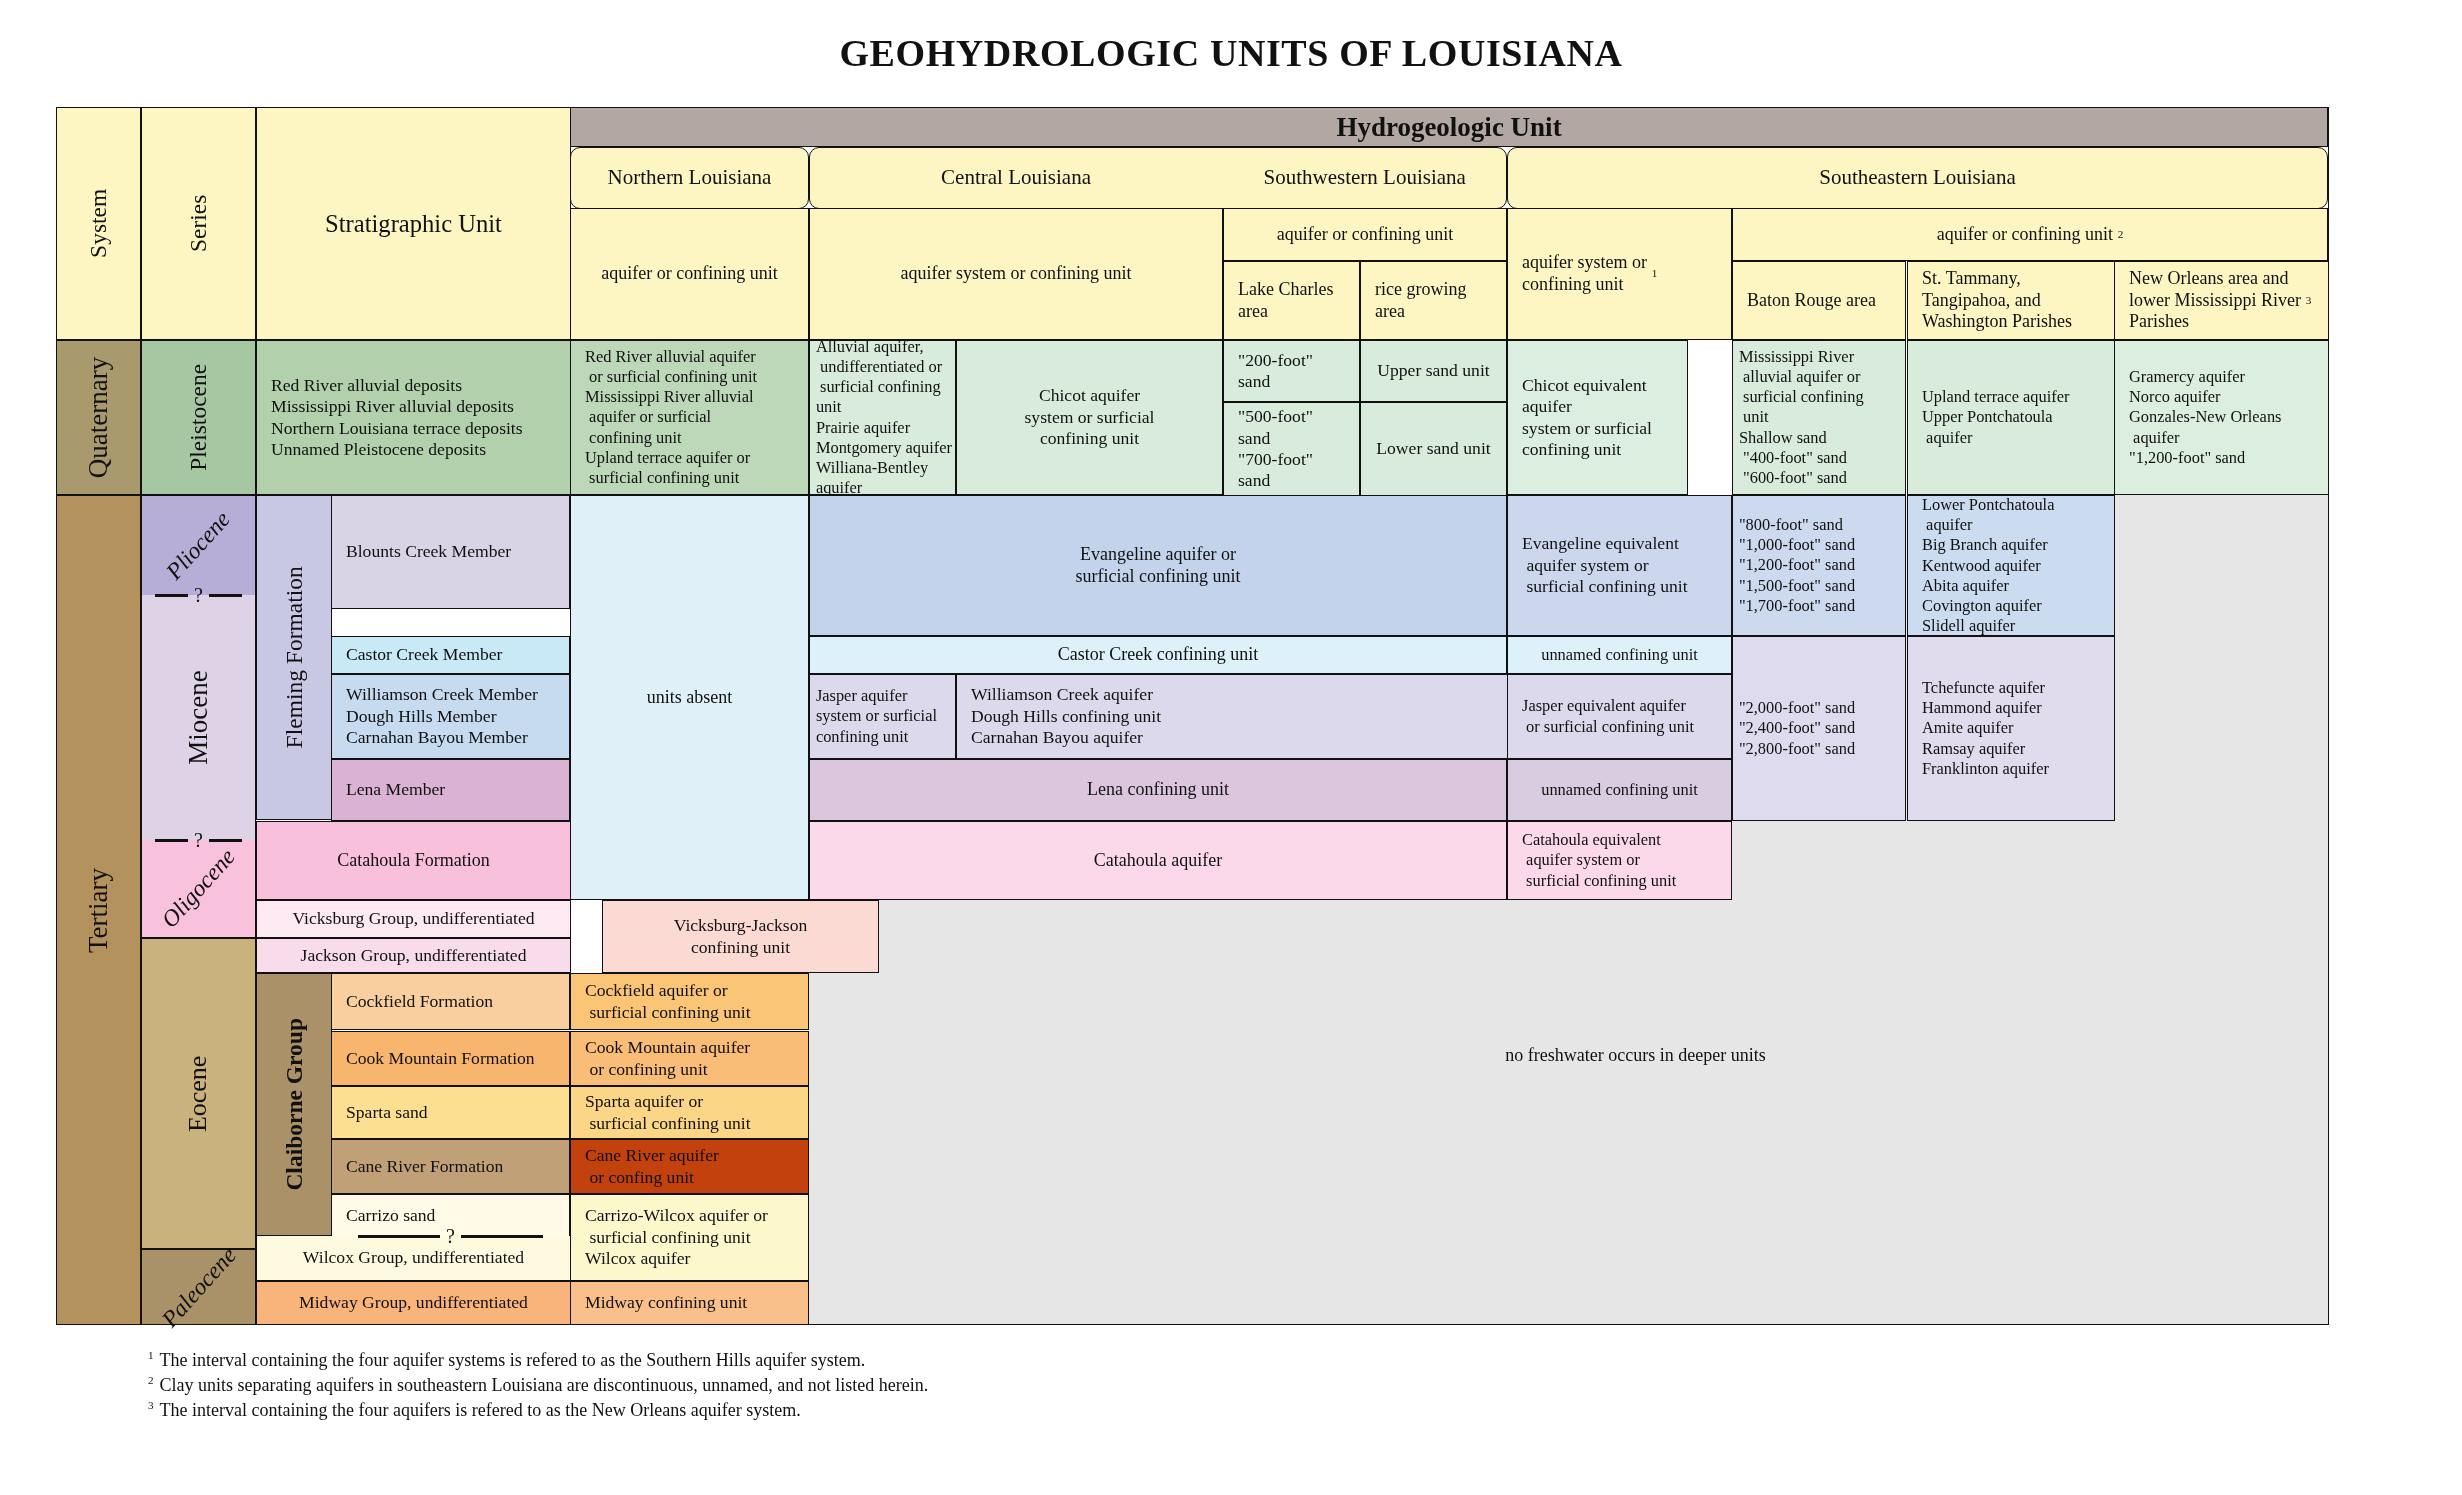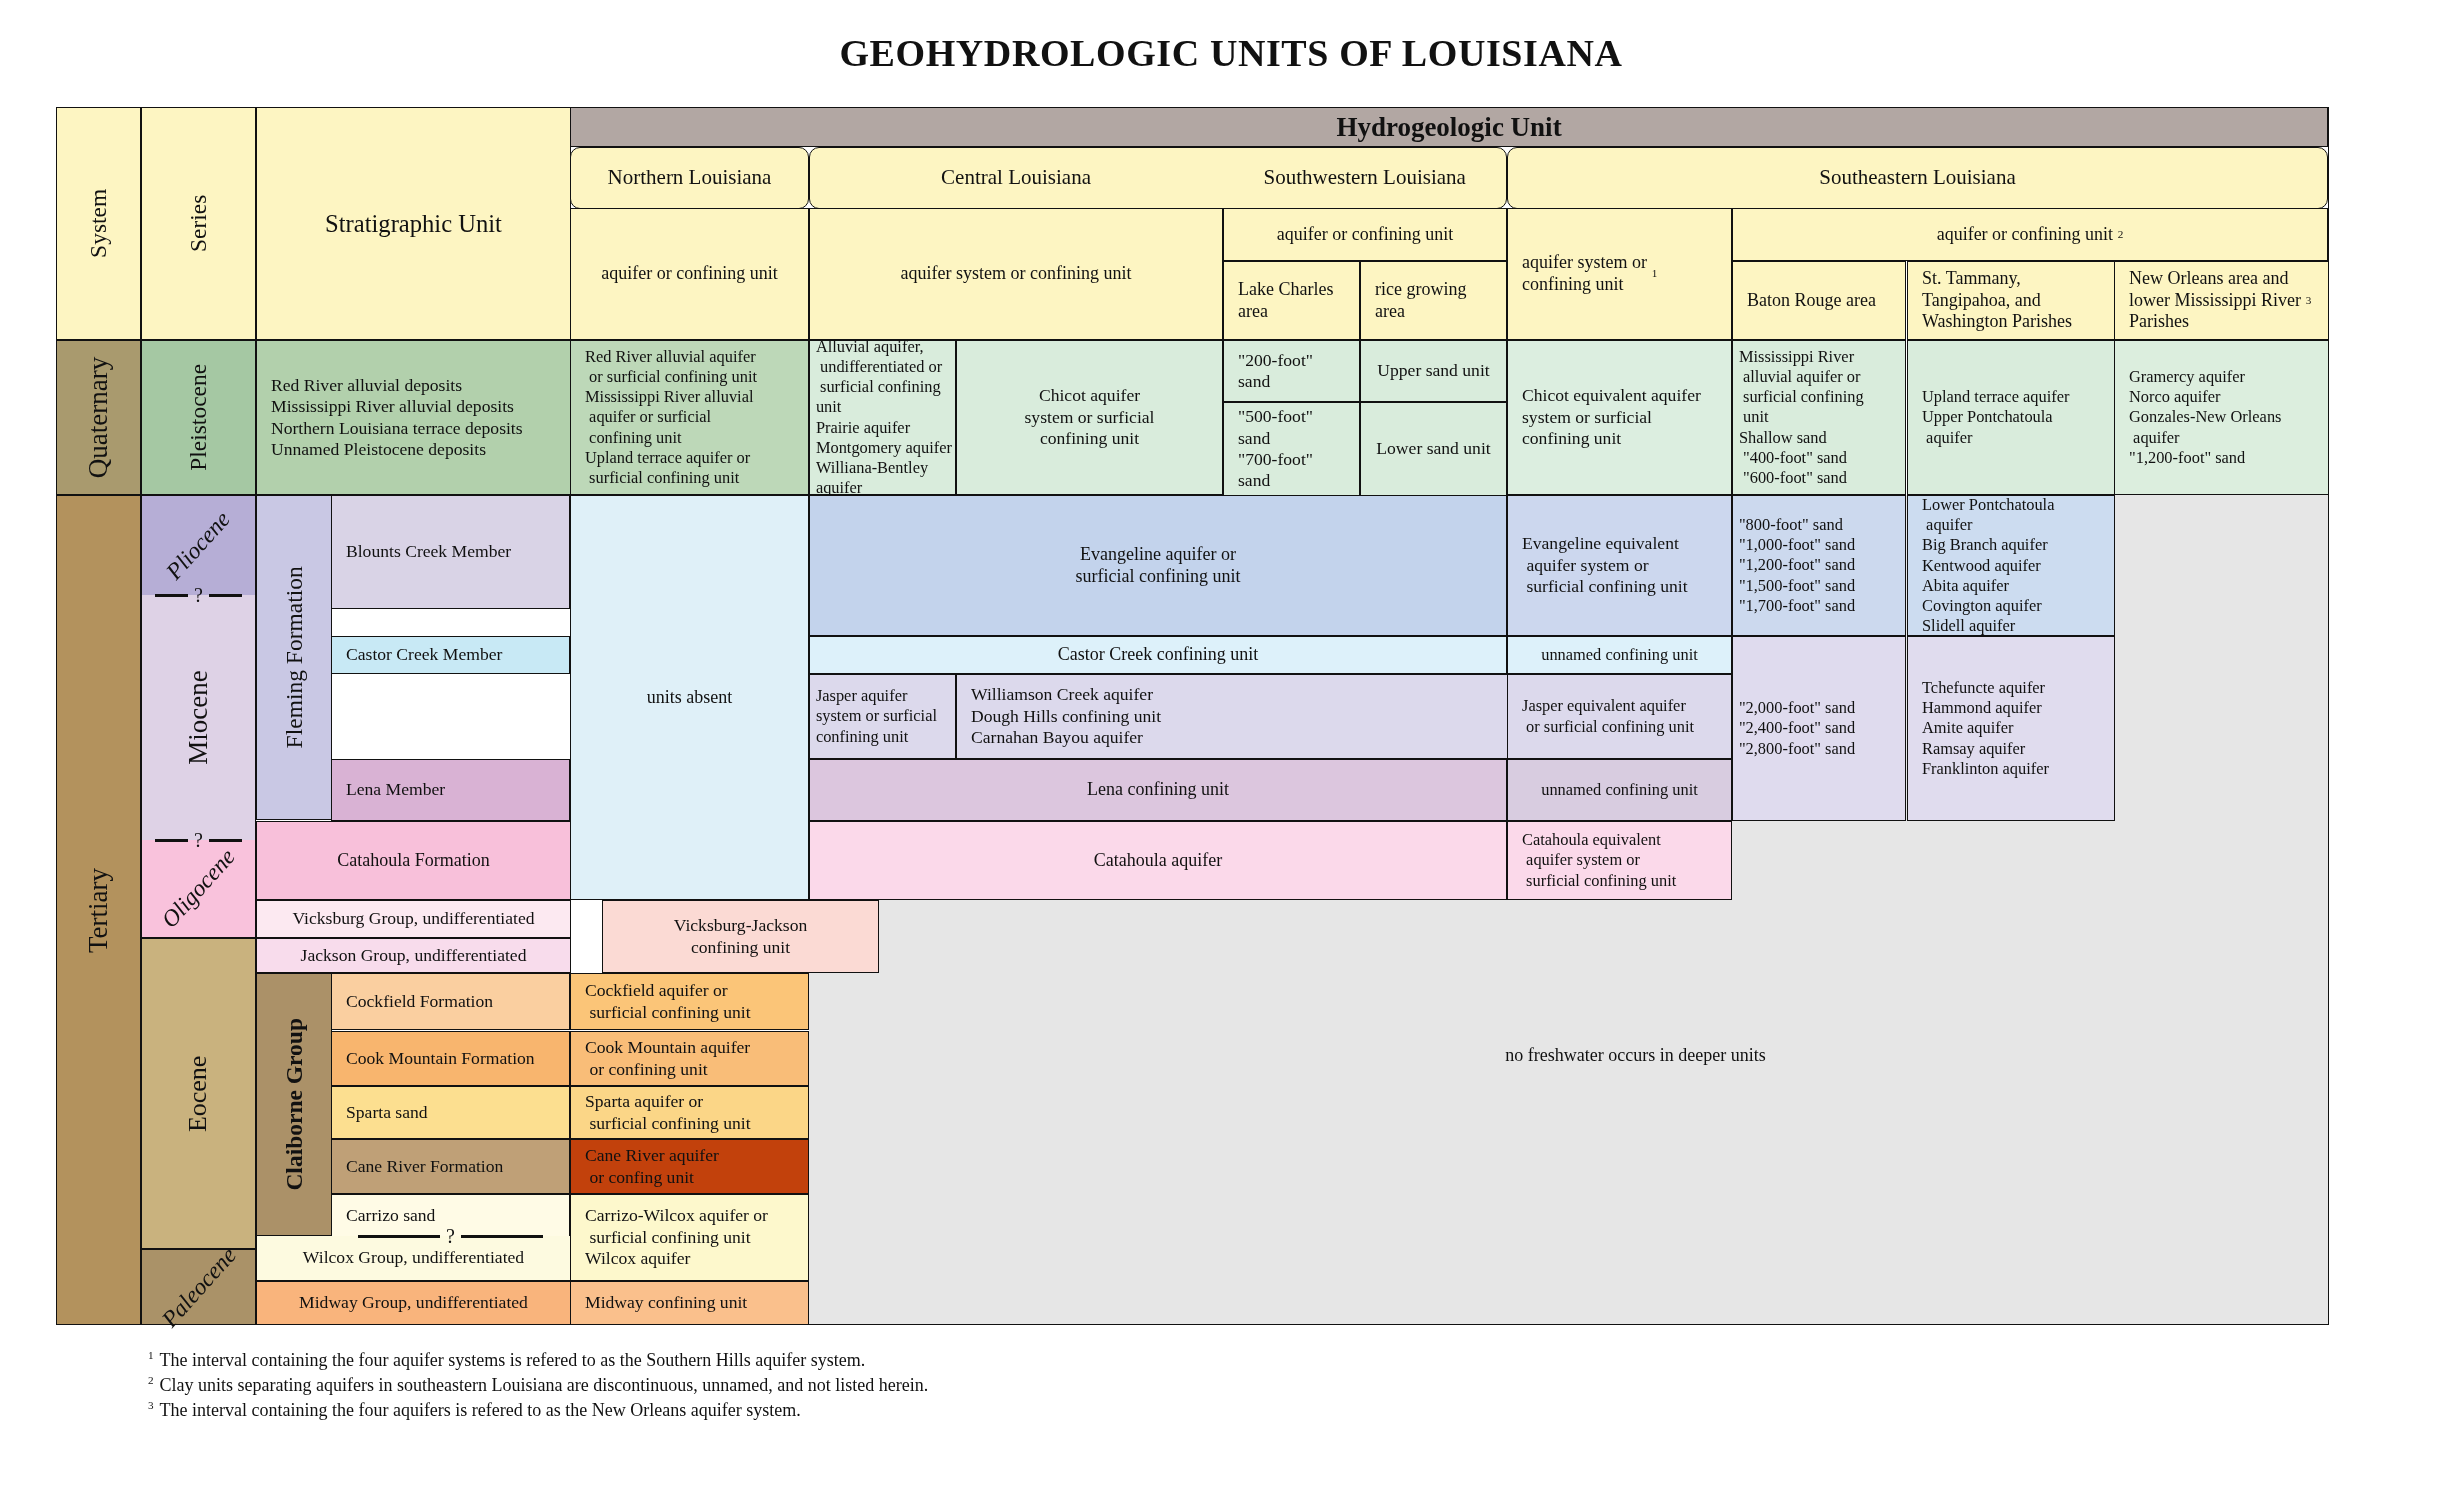--- a/index.html
+++ b/index.html
@@ -83,20 +83,23 @@
   <div class="c vert f44" style="left:141px;top:938px;width:115px;height:311px;background:#c9b27e;"><span>Eocene</span></div>
   <div class="c diag" style="left:141px;top:1249px;width:115px;height:76px;background:#aa9268;"><span>Paleocene</span></div>
 
   <div class="c l" style="left:256px;top:340px;width:315px;height:155px;background:#b2d0ac;">Red River alluvial deposits
 Mississippi River alluvial deposits
 Northern Louisiana terrace deposits
 Unnamed Pleistocene deposits</div>
   <div class="c vert f40" style="left:256px;top:495px;width:76px;height:325px;background:#c9c8e4;"><span>Fleming Formation</span></div>
   <div class="c l" style="left:331px;top:495px;width:239px;height:114px;background:#d9d3e6;">Blounts Creek Member</div>
   <div class="c l" style="left:331px;top:636px;width:239px;height:38px;background:#c8e9f5;">Castor Creek Member</div>
+  <div class="c l" style="left:331px;top:674px;width:239px;height:85px;background:#c6daf0;">Williamson Creek Member
+Dough Hills Member
+Carnahan Bayou Member</div>
   <div class="c l" style="left:331px;top:759px;width:239px;height:62px;background:#d9b2d4;">Lena Member</div>
   <div class="c f31" style="left:256px;top:821px;width:315px;height:79px;background:#f8c0da;">Catahoula Formation</div>
   <div class="c" style="left:256px;top:900px;width:315px;height:38px;background:#fce9f1;">Vicksburg Group, undifferentiated</div>
   <div class="c" style="left:256px;top:938px;width:315px;height:35px;background:#f8dcec;">Jackson Group, undifferentiated</div>
   <div class="c vert f40 bold" style="left:256px;top:973px;width:76px;height:263px;background:#ab9168;"><span>Claiborne Group</span></div>
   <div class="c l" style="left:331px;top:973px;width:239px;height:57px;background:#facfa0;">Cockfield Formation</div>
   <div class="c l" style="left:331px;top:1031px;width:239px;height:55px;background:#f8b56e;">Cook Mountain Formation</div>
   <div class="c l" style="left:331px;top:1086px;width:239px;height:53px;background:#fcdf90;">Sparta sand</div>
   <div class="c l" style="left:331px;top:1139px;width:239px;height:55px;background:#bfa077;">Cane River Formation</div>
   <div class="c l nbb" style="left:331px;top:1194px;width:239px;height:43px;background:#fffbe6;">Carrizo sand</div>
@@ -149,21 +152,21 @@
 
   <div class="c l" style="left:1223px;top:340px;width:137px;height:62px;background:#d9ecdc;">"200-foot"
 sand</div>
   <div class="c l" style="left:1223px;top:402px;width:137px;height:94px;background:#d9ecdc;">"500-foot"
 sand
 "700-foot"
 sand</div>
   <div class="c" style="left:1360px;top:340px;width:147px;height:62px;background:#d9ecdc;">Upper sand unit</div>
   <div class="c" style="left:1360px;top:402px;width:147px;height:94px;background:#d9ecdc;">Lower sand unit</div>
 
-  <div class="c l" style="left:1507px;top:340px;width:225px;height:155px;background:#dceee0;">Chicot equivalent aquifer
+  <div class="c l" style="left:1507px;top:340px;width:181px;height:155px;background:#dceee0;">Chicot equivalent aquifer
 system or surficial
 confining unit</div>
   <div class="c l" style="left:1507px;top:495px;width:225px;height:141px;background:#ccd7ee;">Evangeline equivalent
  aquifer system or
  surficial confining unit</div>
   <div class="c f28" style="left:1507px;top:636px;width:225px;height:38px;background:#ddf1fa;">unnamed confining unit</div>
   <div class="c l f28" style="left:1507px;top:674px;width:225px;height:85px;background:#dcd9ec;">Jasper equivalent aquifer
  or surficial confining unit</div>
   <div class="c f28" style="left:1507px;top:759px;width:225px;height:62px;background:#d8cce0;">unnamed confining unit</div>
   <div class="c l f28" style="left:1507px;top:821px;width:225px;height:79px;background:#fbd9ea;">Catahoula equivalent

